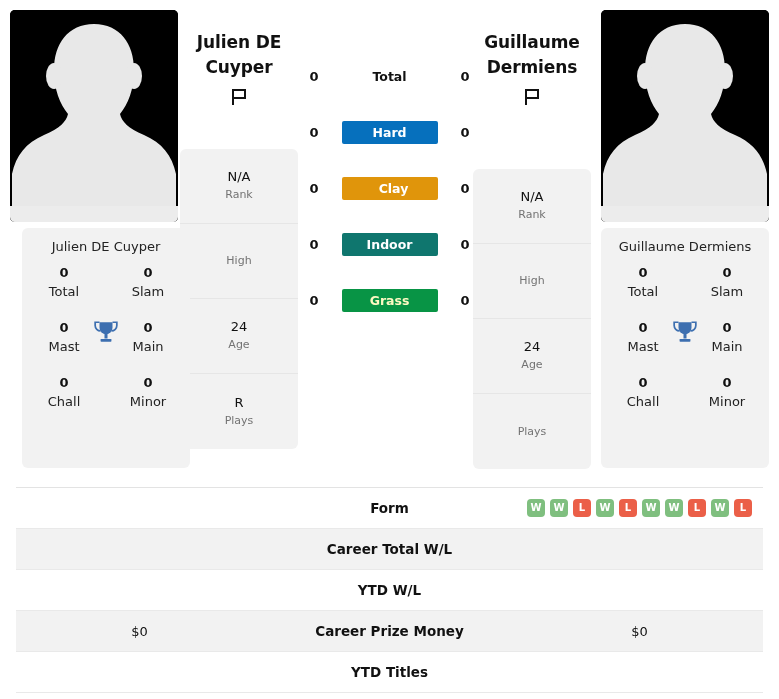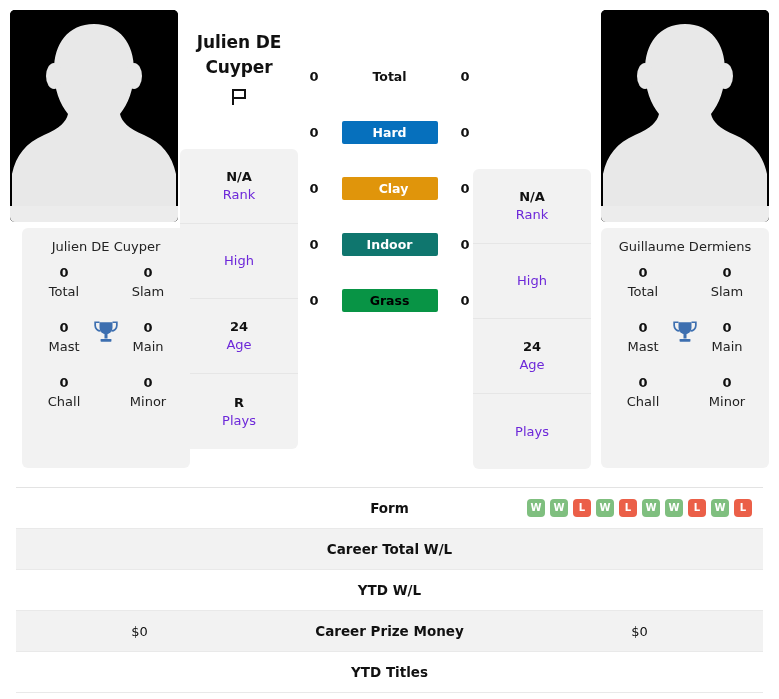--- a/index.html
+++ b/index.html
@@ -122,27 +122,27 @@
     display: flex;
     flex-direction: column;
     align-items: center;
     justify-content: center;
     border-bottom: 1px solid #e6e6e6;
   }
   .info-card.right .info-cell { height: 75px; }
   .info-cell:last-child { border-bottom: none; }
   .info-val {
     font-size: 13px;
-    font-weight: bold;
+    font-weight: normal;
     color: #111111;
     line-height: 18px;
   }
   .info-key {
-    font-size: 13px;
-    color: #6d28d9;
+    font-size: 11px;
+    color: #737373;
     line-height: 18px;
   }
 
   
   .titles-card {
     position: absolute;
     top: 228px;
     width: 168px;
     height: 240px;
     background: #f2f2f2;
@@ -269,20 +269,30 @@
       <div class="player-name">Julien DE</div>
       <div class="player-name">Cuyper</div>
       <div class="flag-wrap">
         <svg width="20" height="20" viewBox="0 0 20 20">
           <path d="M4 3 L4 18" stroke="#111111" stroke-width="2" fill="none"></path>
           <rect x="4" y="3" width="12" height="8" stroke="#111111" stroke-width="2" fill="none"></rect>
         </svg>
       </div>
     </div>
 
+    <div class="headline right">
+      <div class="player-name">Guillaume</div>
+      <div class="player-name">Dermiens</div>
+      <div class="flag-wrap">
+        <svg width="20" height="20" viewBox="0 0 20 20">
+          <path d="M4 3 L4 18" stroke="#111111" stroke-width="2" fill="none"></path>
+          <rect x="4" y="3" width="12" height="8" stroke="#111111" stroke-width="2" fill="none"></rect>
+        </svg>
+      </div>
+    </div>
 
     <div class="surfaces" id="surfaces">
         <div class="surface-row">
           <div class="srf-num">0</div>
           <div class="srf-label plain" style="color: rgb(17, 17, 17);">Total</div>
           <div class="srf-num">0</div>
         </div>
         <div class="surface-row">
           <div class="srf-num">0</div>
           <div class="srf-label" style="background: rgb(6, 112, 189); color: rgb(255, 255, 255);">Hard</div>
@@ -293,21 +303,21 @@
           <div class="srf-label" style="background: rgb(224, 149, 11); color: rgb(255, 255, 255); padding-left: 8px;">Clay</div>
           <div class="srf-num">0</div>
         </div>
         <div class="surface-row">
           <div class="srf-num">0</div>
           <div class="srf-label" style="background: #0f766e; color: rgb(255, 255, 255);">Indoor</div>
           <div class="srf-num">0</div>
         </div>
         <div class="surface-row">
           <div class="srf-num">0</div>
-          <div class="srf-label" style="background: rgb(8, 148, 69); color: #000000;">Grass</div>
+          <div class="srf-label" style="background: rgb(8, 148, 69); color: #fef9c3;">Grass</div>
           <div class="srf-num">0</div>
         </div>
       </div>
 
     <div class="info-card left" id="info-left">
         <div class="info-cell">
           <div class="info-val">N/A</div>
           <div class="info-key">Rank</div>
         </div>
         <div class="info-cell">

